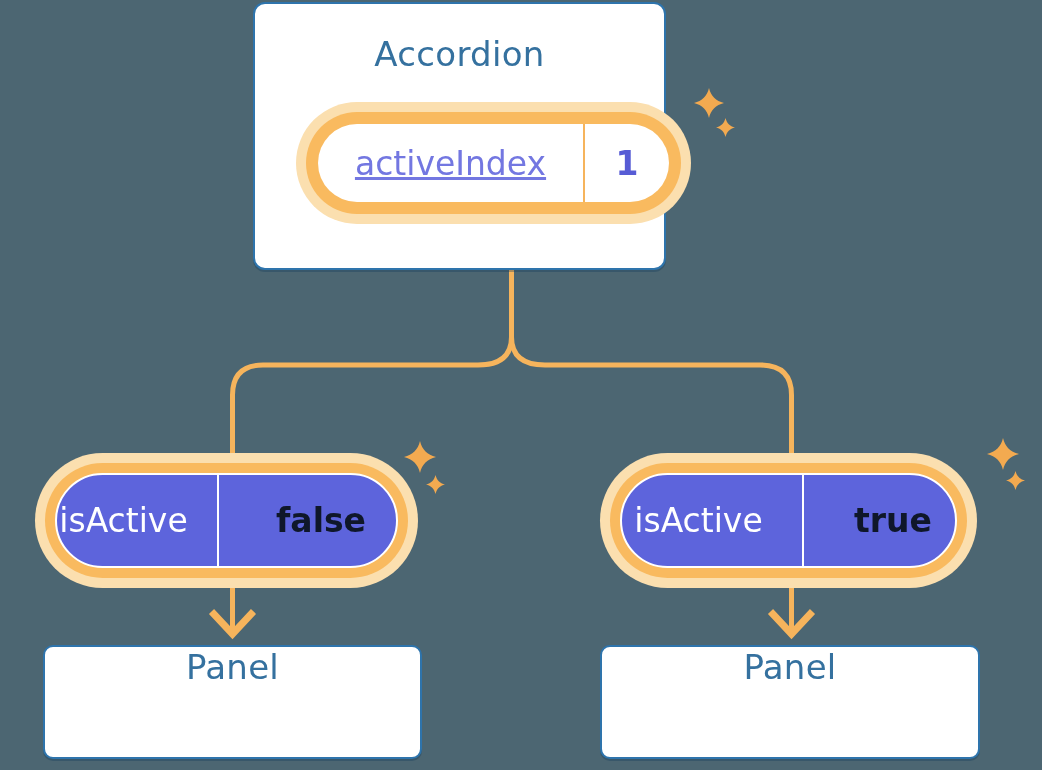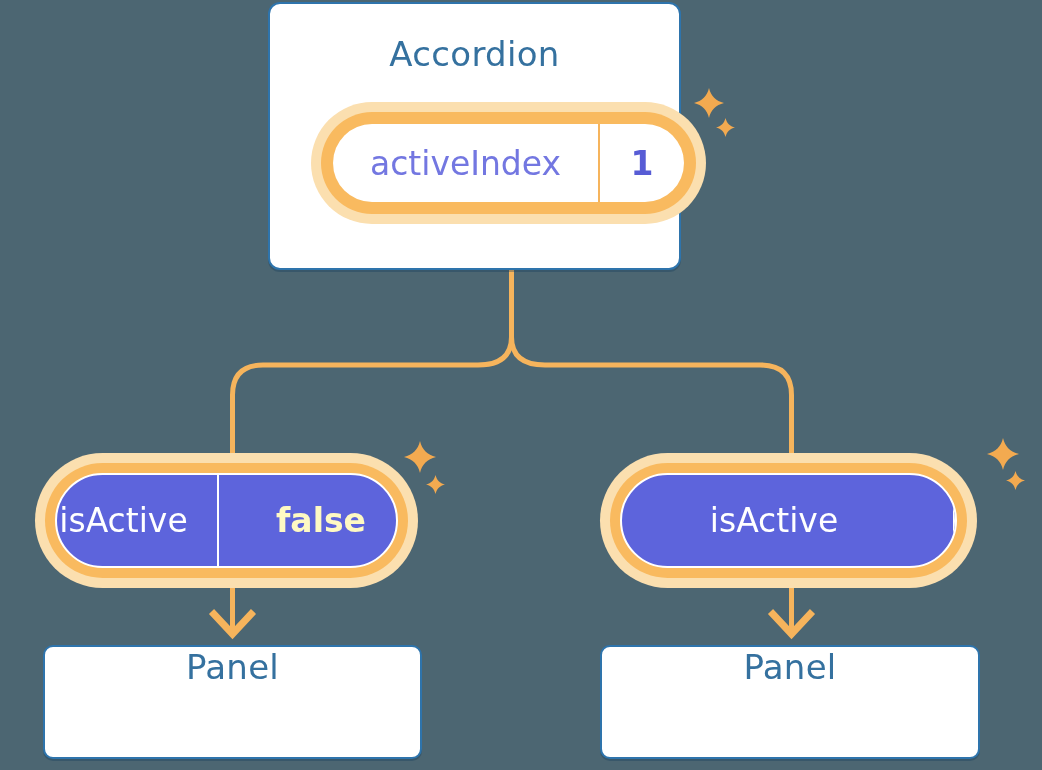--- a/index.html
+++ b/index.html
@@ -13,50 +13,50 @@
   .card {
     position:absolute; background:#ffffff;
     border:2.5px solid #2E74AC; border-radius:12px;
     box-sizing:border-box; z-index:2;
     box-shadow:0 2px 0 rgba(21,60,92,.35);
   }
   .card-title {
     text-align:center; color:#35719F; font-size:34px; font-weight:500;
     letter-spacing:.3px;
   }
-  .accordion-card { left:268px; top:2px; width:413px; height:268px; }
+  .accordion-card { left:253px; top:2px; width:413px; height:268px; }
   .accordion-card .card-title { margin-top:30px; }
 
   .panel-card { display:flex; align-items:flex-start; justify-content:center; border-radius:10px; }
   .panel-left  { left:43px;  top:645px; width:379px; height:114px; }
   .panel-right { left:600px; top:645px; width:380px; height:114px; }
 
   .pill {
     position:absolute; border-radius:999px; background:#FBDFAF;
     padding:10px; box-sizing:border-box; display:flex; z-index:3;
   }
   .pill-ring { flex:1; border-radius:999px; background:#F9BA5F; padding:12px; display:flex; }
   .pill-body {
     flex:1; border-radius:999px; background:#ffffff;
     display:flex; align-items:stretch; overflow:hidden; box-sizing:border-box;
   }
   .pill-label { flex:1; display:flex; align-items:center; justify-content:center; font-size:33px; }
   .pill-divider { width:2px; }
   .pill-value { display:flex; align-items:center; justify-content:center; font-size:33px; font-weight:bold; }
 
   .state-pill { left:41px; top:98px; width:395px; height:122px; }
-  .state-pill .pill-label { color:#7377E1; }
+  .state-pill .pill-label { color:#7377E1;text-decoration:underline; }
   .state-pill .pill-divider { background:#F6B45C; }
   .state-pill .pill-value { width:84px; color:#575CD5; }
 
   .prop-pill .pill-ring { padding:10px; }
   .prop-pill .pill-body { background:#5D64DC; border:2px solid #ffffff;gap:27px; }
   .prop-pill .pill-label { color:#ffffff; }
   .prop-pill .pill-divider { background:#ffffff; }
-  .prop-pill .pill-value { color:#fef9c3; }
+  .prop-pill .pill-value { color:#0f172a; }
   .prop-pill-false { left:35px;  top:453px; width:383px; height:135px; }
   .prop-pill-false .pill-value { width:150px; }
   .prop-pill-true  { left:600px; top:453px; width:377px; height:135px; }
   .prop-pill-true .pill-value { width:124px; }
 
   .sparkle { position:absolute; z-index:4; }
   .sparkle path { fill:#F3AA50; }
 </style>
 </head>
 <body>
@@ -91,20 +91,21 @@
         <span class="pill-value">false</span>
       </div>
     </div>
   </div>
 
   <div class="pill prop-pill prop-pill-true">
     <div class="pill-ring">
       <div class="pill-body">
         <span class="pill-label">isActive</span>
         <span class="pill-divider"></span>
+        <span class="pill-value">true</span>
       </div>
     </div>
   </div>
 
   <div class="card panel-card panel-left">
     <div class="card-title">Panel</div>
   </div>
   <div class="card panel-card panel-right">
     <div class="card-title">Panel</div>
   </div>

